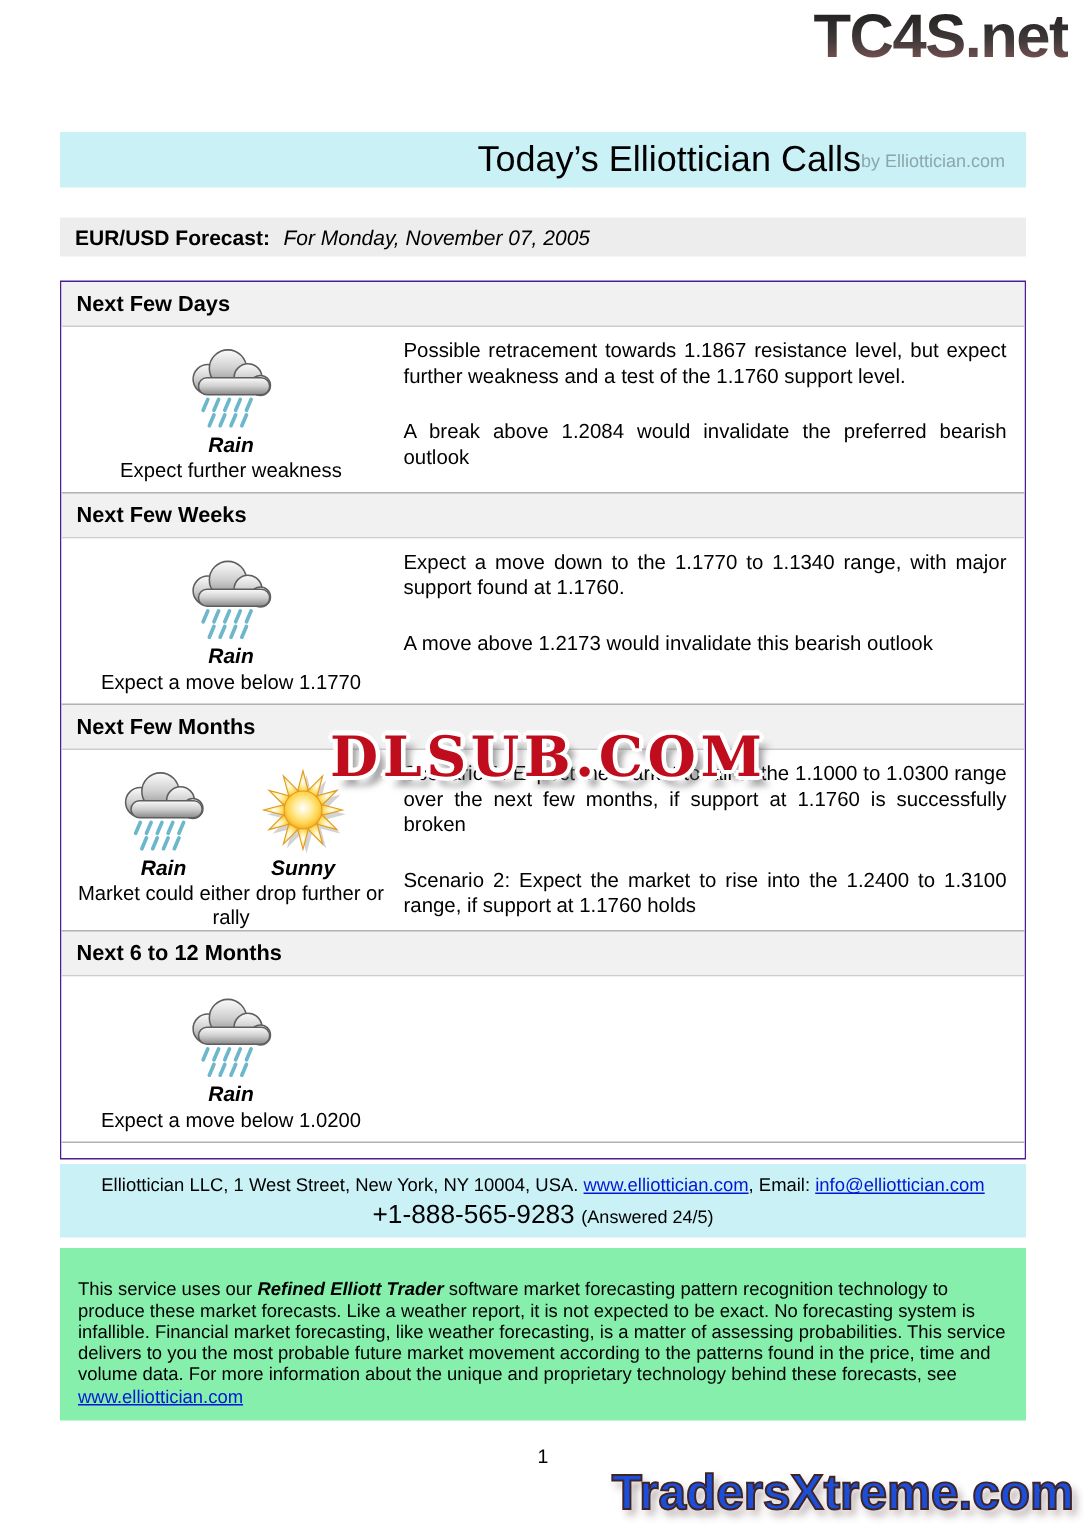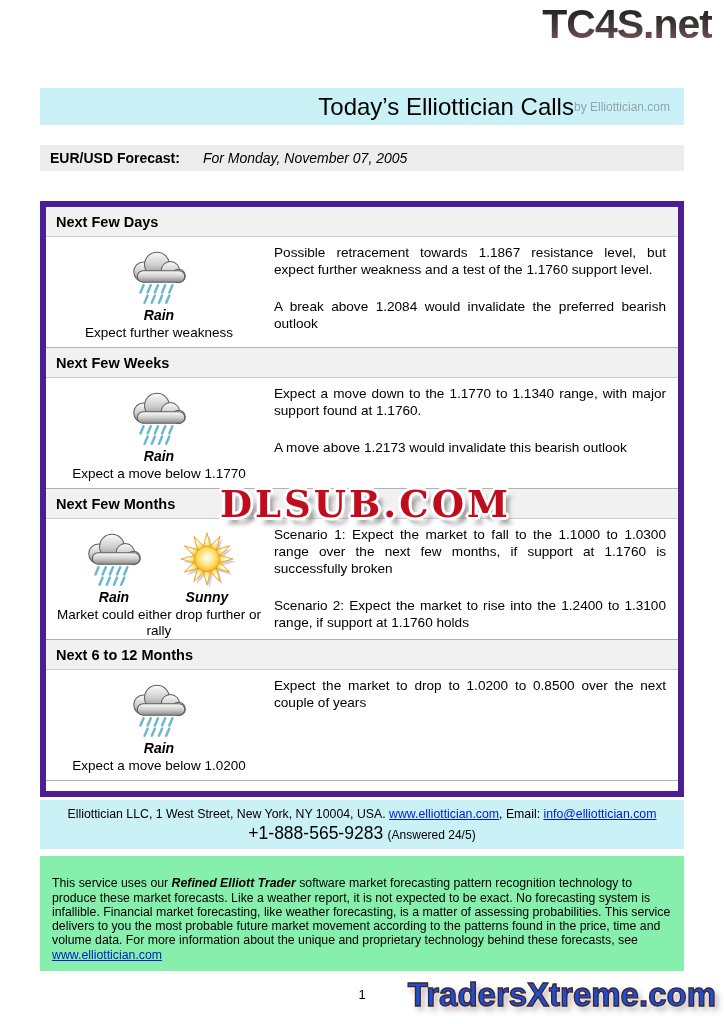--- a/index.html
+++ b/index.html
@@ -14,23 +14,23 @@
   .content{position:absolute;left:40px;top:88px;width:644px;}
 
   .title-bar{background:#c9f1f6;height:37px;display:flex;align-items:center;justify-content:flex-end;
              padding:0 14px;box-sizing:border-box;}
   .title{font-size:24px;}
   .byline{font-size:12px;color:#8da6ab;}
 
   .eur-bar{margin-top:20px;background:#ededed;height:26px;display:flex;align-items:center;
            padding:0 10px;font-size:14px;}
   .eur-label{font-weight:bold;}
-  .eur-date{font-style:italic;margin-left:23px;}
-
-  .forecast-table{margin-top:30px;border:6px solid #4c1d95;}
+  .eur-date{font-style:italic;margin-left:9px;}
+
+  .forecast-table{margin-top:16px;border:1px solid #4c1d95;}
   .sec-header{background:#f1f1f1;font-weight:bold;font-size:14.5px;padding:7px 10px 6px;
               border-bottom:1px solid #cdcdcd;}
   .sec + .sec .sec-header{border-top:1px solid #b2b2b2;}
   .sec-body{display:flex;min-height:110px;background:#fff;}
   .cell-left{width:226px;display:flex;flex-direction:column;align-items:center;padding-top:11px;box-sizing:border-box;}
   .icon-row{display:flex;justify-content:center;gap:30px;}
   .icon-block{display:flex;flex-direction:column;align-items:center;}
   .wx-svg{display:block;}
   .icon-label{font-weight:bold;font-style:italic;font-size:14px;margin-top:1px;}
   .caption{font-size:13.5px;margin-top:2px;text-align:center;line-height:1.2;}
@@ -214,23 +214,20 @@
             <div class="icon-row">
               <div class="icon-block">
                 <svg class="wx-svg" width="66" height="58" viewBox="0 0 64 56">
                     <use href="#rain-art"></use>
                   </svg>
                 <span class="icon-label">Rain</span>
               </div>
             </div>
             <div class="caption">Expect a move below 1.0200</div>
           </div>
-          <div class="cell-right">
-            <p>Expect the market to drop to 1.0200 to 0.8500 over the next couple of years</p>
-          </div>
         </div>
       </div>
 
       <div class="empty-row"></div>
     </div>
 
     <div class="contact">
       <div class="contact-line">
         <span>Elliottician LLC, 1 West Street, New York, NY 10004, USA. </span><a class="doc-link">www.elliottician.com</a><span>, Email: </span><a class="doc-link">info@elliottician.com</a>
       </div>

